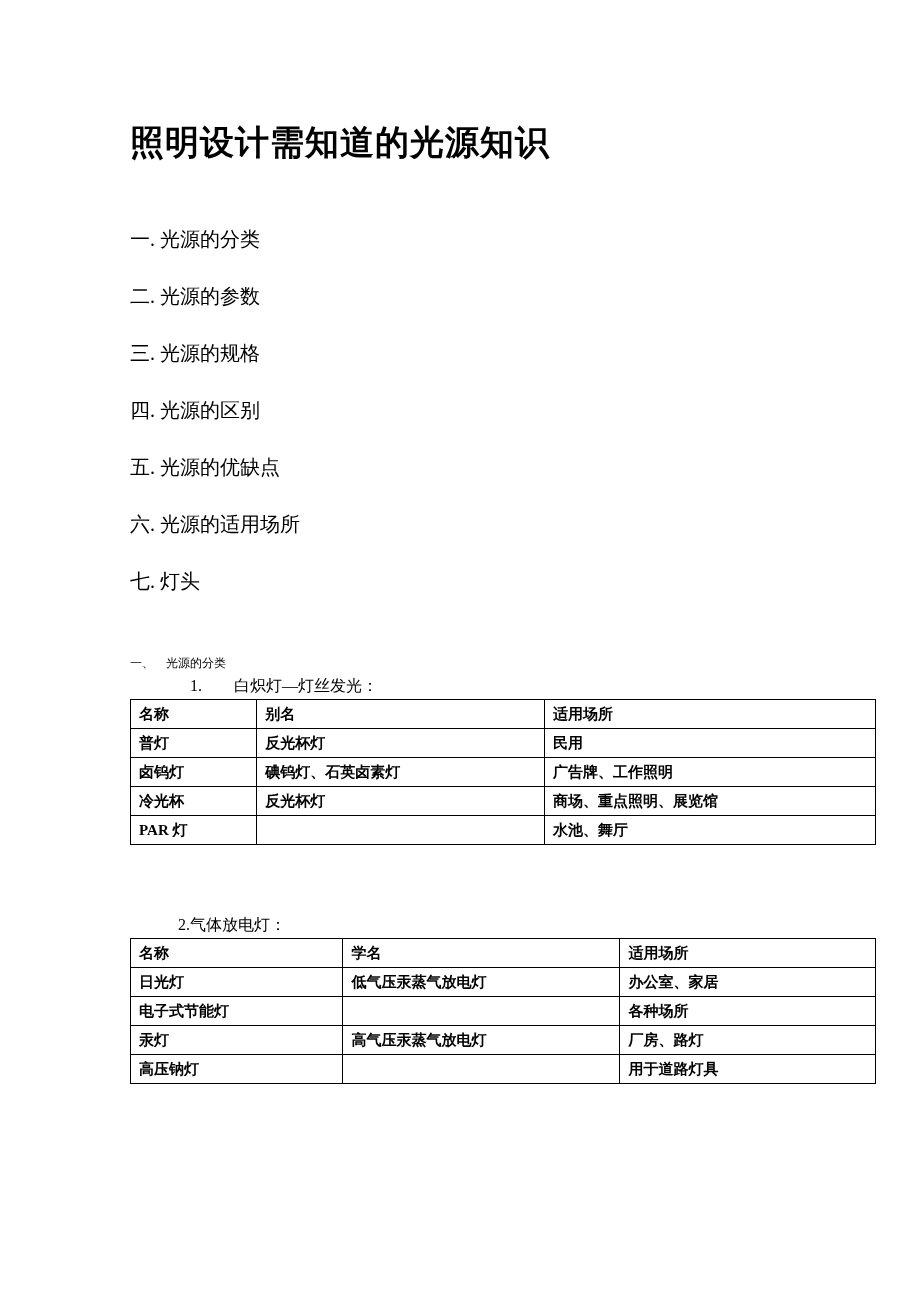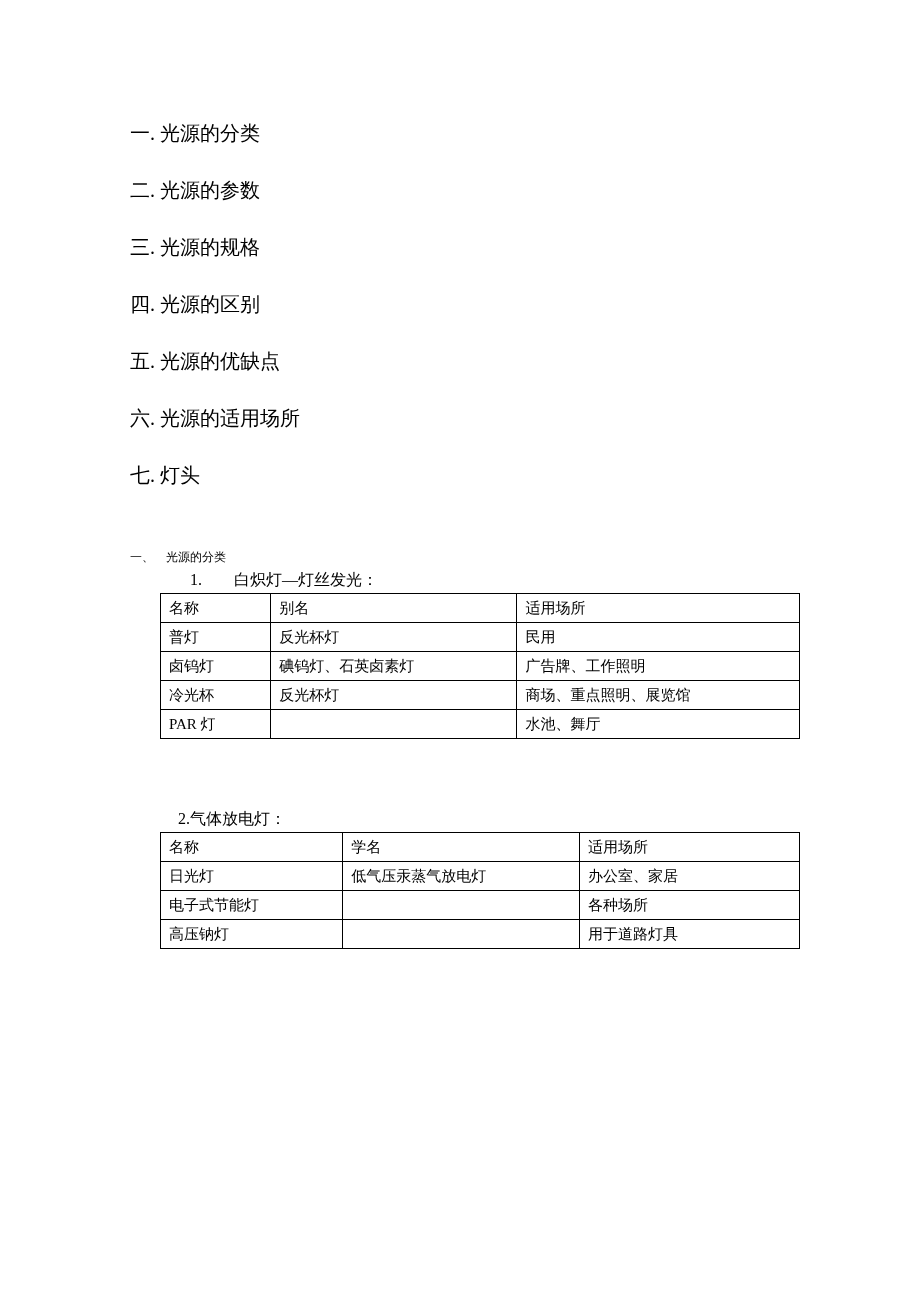--- a/index.html
+++ b/index.html
@@ -36,22 +36,22 @@
   .section-heading {
     font-size: 12px;
     margin: 60px 0 4px 0;
   }
   .sub-heading {
     font-size: 16px;
     margin: 0 0 2px 60px;
   }
   table {
     border-collapse: collapse;
-    width: 640px;
-    margin-left: 30px;
+    width: 746px;
+    font-weight: bold;
   }
   td {
     border: 1px solid #000;
     padding: 3px 8px;
     font-size: 15px;
     height: 22px;
     vertical-align: middle;
   }
   .t1-col1 { width: 100px; }
   .t1-col2 { width: 250px; }
@@ -62,20 +62,21 @@
   .sub-heading-2 {
     font-size: 16px;
     margin: 70px 0 2px 48px;
   }
 </style>
 </head>
 <body>
 
 <div class="page">
 
+  <h1>照明设计需知道的光源知识</h1>
 
   <p class="toc-item">一. 光源的分类</p>
   <p class="toc-item">二. 光源的参数</p>
   <p class="toc-item">三. 光源的规格</p>
   <p class="toc-item">四. 光源的区别</p>
   <p class="toc-item">五. 光源的优缺点</p>
   <p class="toc-item">六. 光源的适用场所</p>
   <p class="toc-item">七. 灯头</p>
 
   <p class="section-heading">一、　光源的分类</p>
@@ -124,20 +125,25 @@
       <td>日光灯</td>
       <td>低气压汞蒸气放电灯</td>
       <td>办公室、家居</td>
     </tr>
     <tr>
       <td>电子式节能灯</td>
       <td></td>
       <td>各种场所</td>
     </tr>
     <tr>
+      <td>汞灯</td>
+      <td>高气压汞蒸气放电灯</td>
+      <td>厂房、路灯</td>
+    </tr>
+    <tr>
       <td>高压钠灯</td>
       <td></td>
       <td>用于道路灯具</td>
     </tr>
   </tbody>
     </table>
 
 </div>
 
 </body></html>

